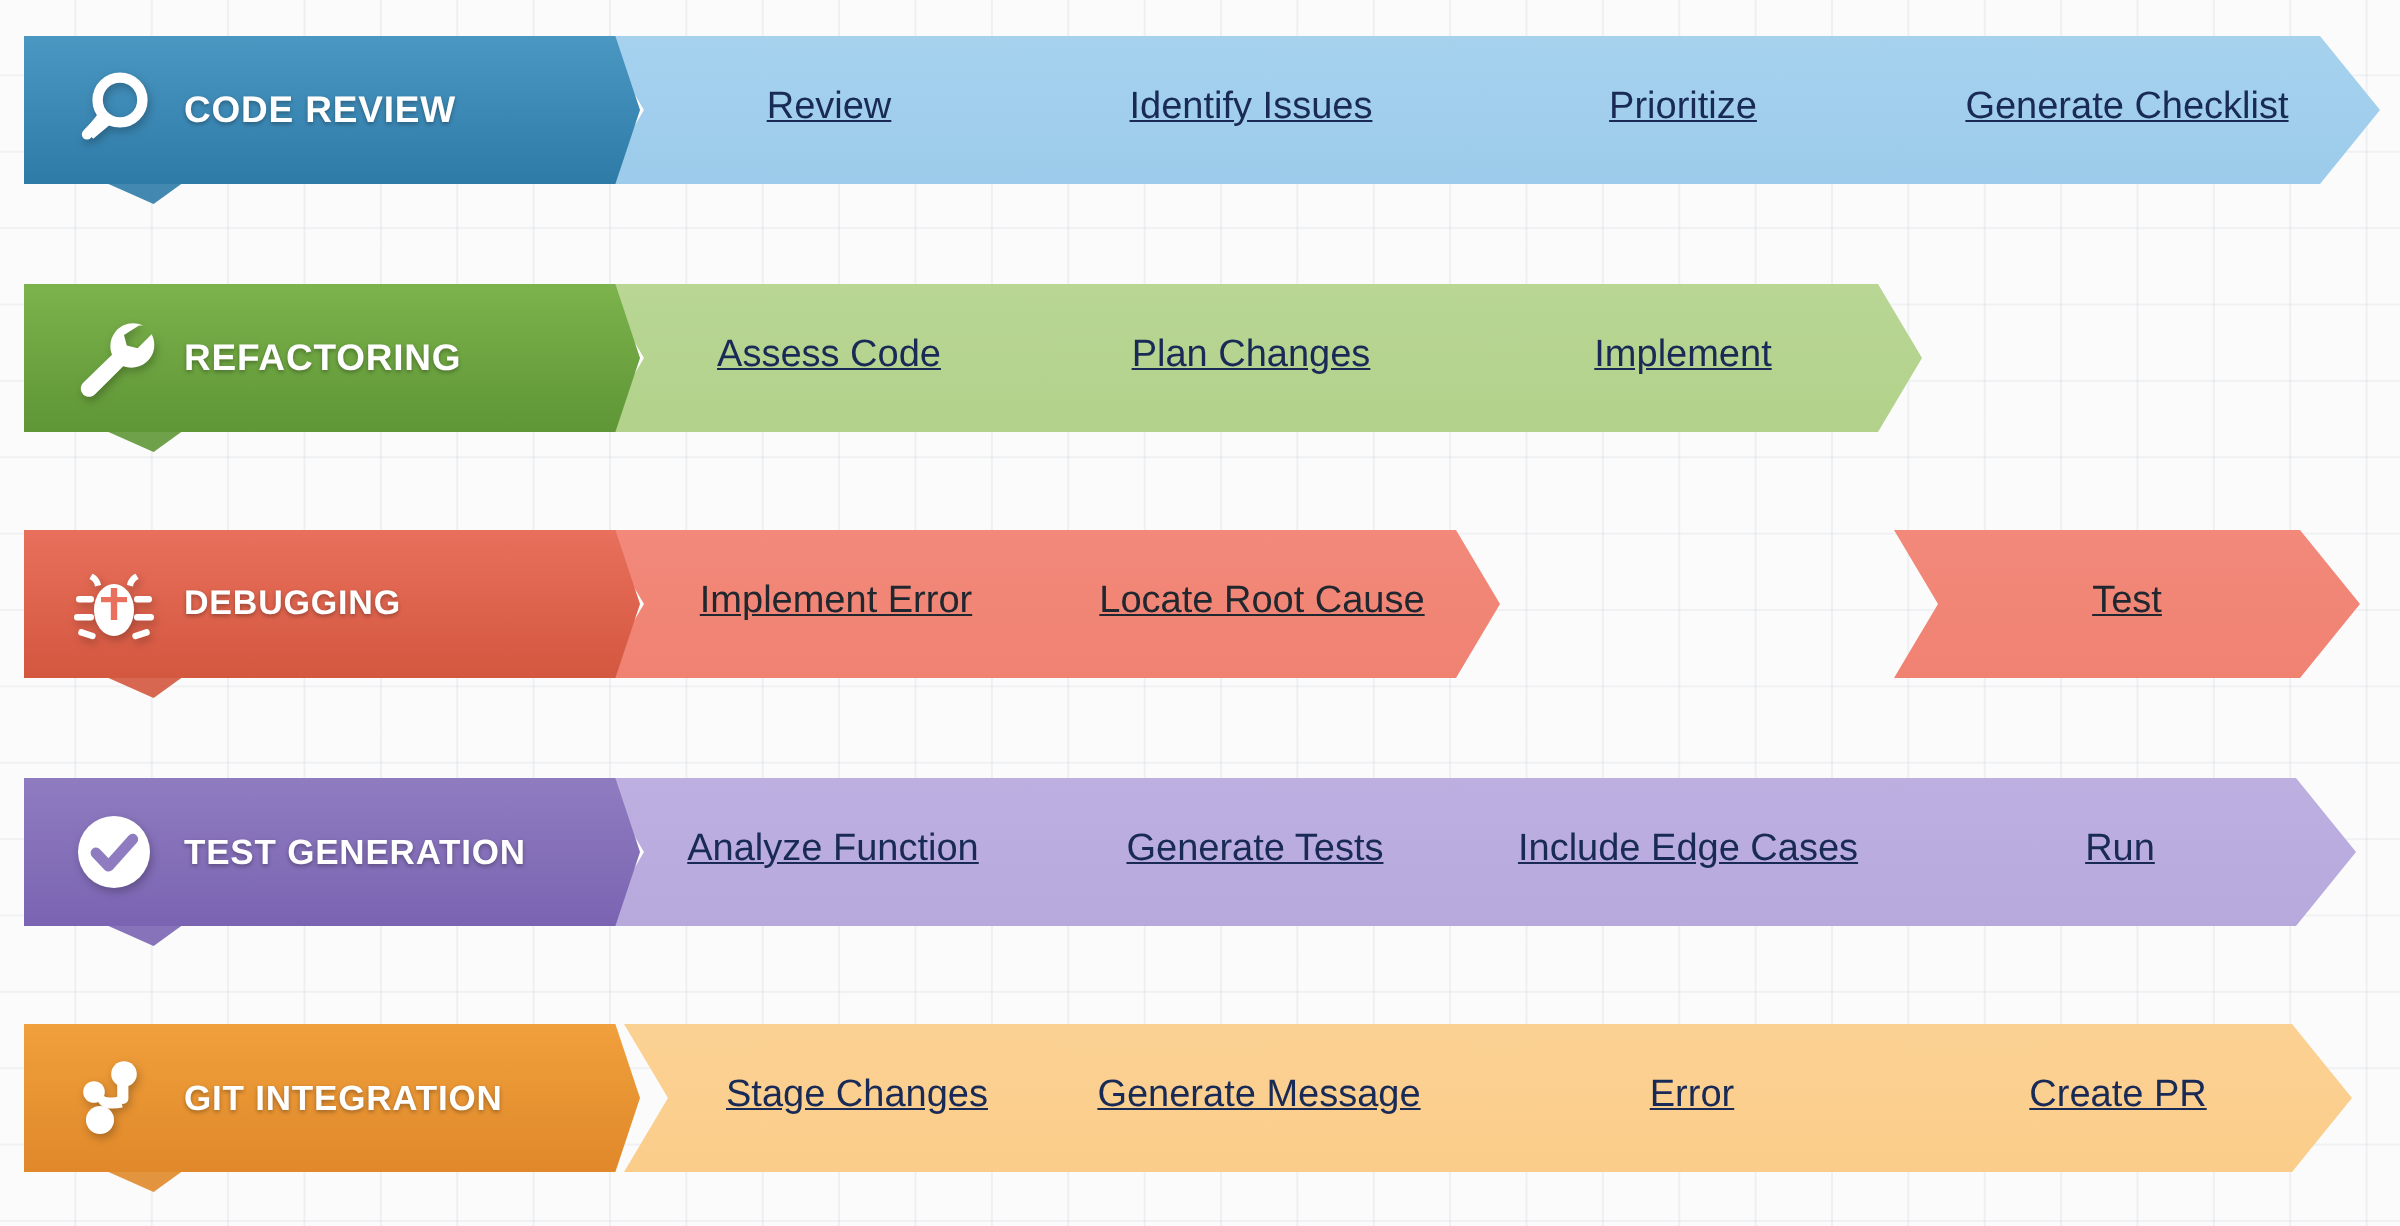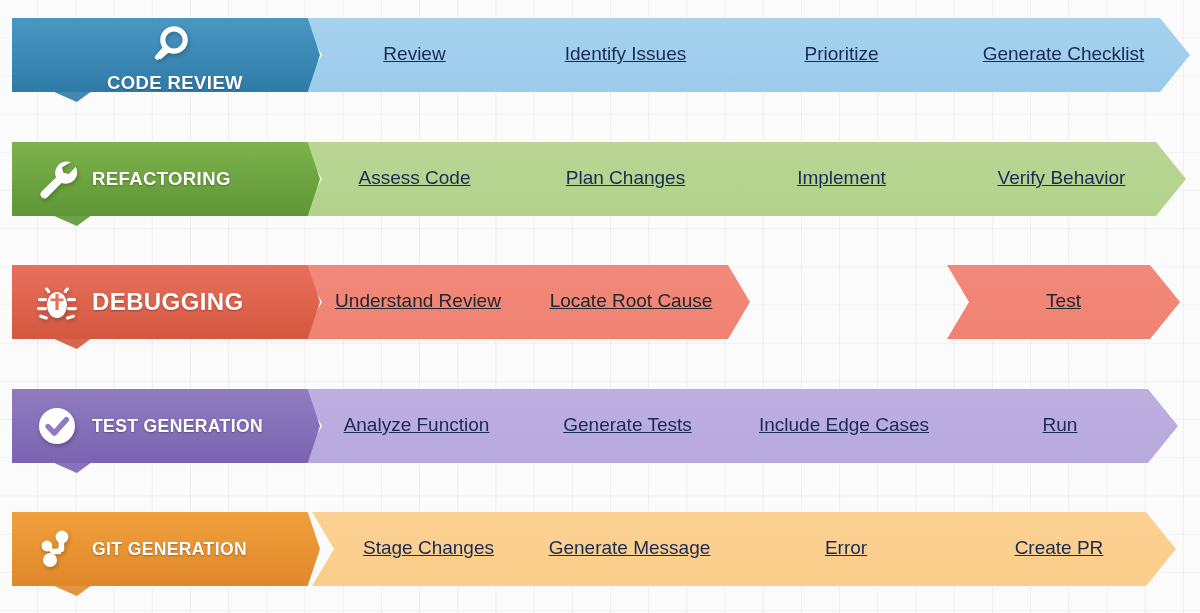--- a/index.html
+++ b/index.html
@@ -51,21 +51,21 @@
   .label-icon{
     width:54px;height:54px;
     flex:0 0 54px;
     display:flex;align-items:center;justify-content:center;
     margin-right:8px;
   }
   .label-icon svg{filter:drop-shadow(1px 2px 2px rgba(0,0,0,.25));}
   .label-text{
     color:#ffffff;
     font-weight:bold;
-    font-size:24px;
+    font-size:17px;
     letter-spacing:.4px;
     text-shadow:0 1px 2px rgba(0,0,0,.32);
     white-space:nowrap;
   }
   .label-text.small{font-size:18.5px;}
   .label-text.smaller{font-size:17.5px;}
   .step{
     position:absolute;top:0;height:74px;
     display:flex;align-items:center;justify-content:center;
     box-sizing:border-box;
@@ -98,21 +98,21 @@
         </div>
         <div class="step mid" style="left: 493px; width: 241px; background: linear-gradient(rgb(166, 210, 238) 0%, rgb(156, 203, 235) 100%); z-index: 9; color: rgb(24, 42, 85);">
           <span>Identify Issues</span>
         </div>
         <div class="step mid" style="left: 710px; width: 239px; background: linear-gradient(rgb(166, 210, 238) 0%, rgb(156, 203, 235) 100%); z-index: 8; color: rgb(24, 42, 85);">
           <span>Prioritize</span>
         </div>
         <div class="step last" style="left: 925px; width: 253px; background: linear-gradient(rgb(166, 210, 238) 0%, rgb(156, 203, 235) 100%); z-index: 7; color: rgb(24, 42, 85);">
           <span>Generate Checklist</span>
         </div>
-        <div class="label-block" style="background: linear-gradient(rgb(74, 151, 194) 0%, rgb(47, 123, 168) 100%); z-index: 20; flex-direction: column;">
+        <div class="label-block" style="background: linear-gradient(rgb(74, 151, 194) 0%, rgb(47, 123, 168) 100%); z-index: 20;">
           <div class="label-icon">
             <svg width="46" height="46" viewBox="0 0 46 46">
               <g fill="none" stroke="#fff" stroke-width="5.2" stroke-linecap="round">
                 <circle cx="26" cy="18" r="11.2"></circle>
                 <line x1="17.6" y1="26.6" x2="9.5" y2="35.2"></line>
               </g>
               <path d="M15.5 24.3 L21.3 30.1 L12.6 37.4 L8.6 33.1 Z" fill="#fff"></path>
             </svg>
           </div>
           <div class="label-text small">CODE REVIEW</div>
@@ -124,38 +124,35 @@
       <div class="row-inner">
         <div class="step mid" style="left: 288px; width: 229px; background: linear-gradient(rgb(185, 214, 148) 0%, rgb(178, 210, 139) 100%); z-index: 10; color: rgb(24, 42, 85);">
           <span>Assess Code</span>
         </div>
         <div class="step mid" style="left: 493px; width: 241px; background: linear-gradient(rgb(185, 214, 148) 0%, rgb(178, 210, 139) 100%); z-index: 9; color: rgb(24, 42, 85);">
           <span>Plan Changes</span>
         </div>
         <div class="step mid" style="left: 710px; width: 239px; background: linear-gradient(rgb(185, 214, 148) 0%, rgb(178, 210, 139) 100%); z-index: 8; color: rgb(24, 42, 85);">
           <span>Implement</span>
         </div>
-        <div class="step last" style="left: 925px; width: 249px; background: linear-gradient(rgb(185, 214, 148) 0%, rgb(178, 210, 139) 100%); z-index: 7; color: rgb(24, 42, 85);">
-          <span>Verify Behavior</span>
-        </div>
         <div class="label-block" style="background: linear-gradient(rgb(124, 179, 76) 0%, rgb(95, 150, 54) 100%); z-index: 20;">
           <div class="label-icon">
             <svg width="48" height="48" viewBox="0 0 48 48">
               <path d="M38.5 7.8c-4.6-2.3-10.3-1.2-13.7 2.9-2.8 3.4-3.3 7.9-1.8 11.7L8.6 36.4c-1.6 1.6-1.6 4.2 0 5.8 1.6 1.6 4.2 1.6 5.8 0l14.2-14.1c3.8 1.4 8.2.8 11.5-2 4.2-3.5 5.2-9.4 2.7-14l-7 7-5.4-1.3-1.4-5.3 7.5-4.7z" fill="#fff"></path>
             </svg>
           </div>
           <div class="label-text small">REFACTORING</div>
         </div>
         <div class="label-tail" style="background: rgb(95, 150, 54); z-index: 19;"></div>
       </div>
     </div>
     <div class="row" style="top: 265px; width: 1168px;">
       <div class="row-inner">
         <div class="step mid dark-text" style="left: 288px; width: 236px; background: linear-gradient(rgb(242, 137, 122) 0%, rgb(240, 130, 114) 100%); z-index: 10; color: rgb(32, 39, 46);">
-          <span>Understand Review</span>
+          <span>Implement Error</span>
         </div>
         <div class="step mid dark-text" style="left: 500px; width: 238px; background: linear-gradient(rgb(242, 137, 122) 0%, rgb(240, 130, 114) 100%); z-index: 9; color: rgb(32, 39, 46);">
           <span>Locate Root Cause</span>
         </div>
         <div class="step last dark-text" style="left: 935px; width: 233px; background: linear-gradient(rgb(242, 137, 122) 0%, rgb(240, 130, 114) 100%); z-index: 7; color: rgb(32, 39, 46);">
           <span>Test</span>
         </div>
         <div class="label-block" style="background: linear-gradient(rgb(232, 112, 92) 0%, rgb(212, 87, 63) 100%); z-index: 20;">
           <div class="label-icon">
             <svg width="48" height="48" viewBox="0 0 48 48">
@@ -224,18 +221,18 @@
             <svg width="48" height="48" viewBox="0 0 48 48">
               <g fill="#fff">
                 <circle cx="29" cy="12" r="6.4"></circle>
                 <circle cx="14" cy="21" r="5.4"></circle>
                 <circle cx="17" cy="35" r="7"></circle>
                 <rect x="25.6" y="12" width="5.6" height="15" rx="2.8"></rect>
                 <path d="M15.5 24.5c1.6 5.4 7.5 5.2 12.8 4.2l-1-5.6c-4.4.8-8.3 1.3-9-1.2z"></path>
               </g>
             </svg>
           </div>
-          <div class="label-text smaller">GIT GENERATION</div>
+          <div class="label-text smaller">GIT INTEGRATION</div>
         </div>
         <div class="label-tail" style="background: rgb(224, 136, 42); z-index: 19;"></div>
       </div>
     </div>
   </div>
 
 </body></html>

